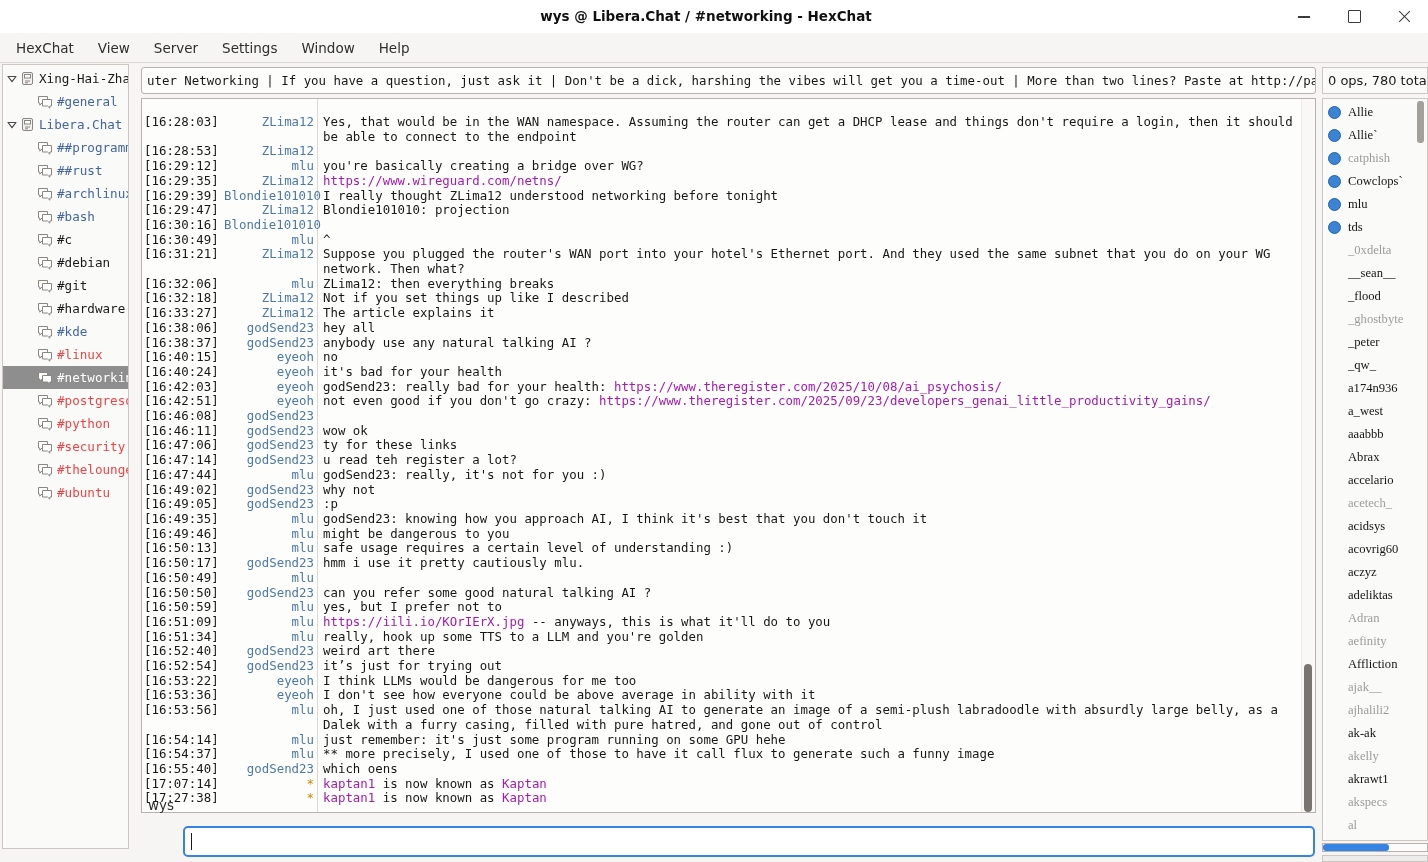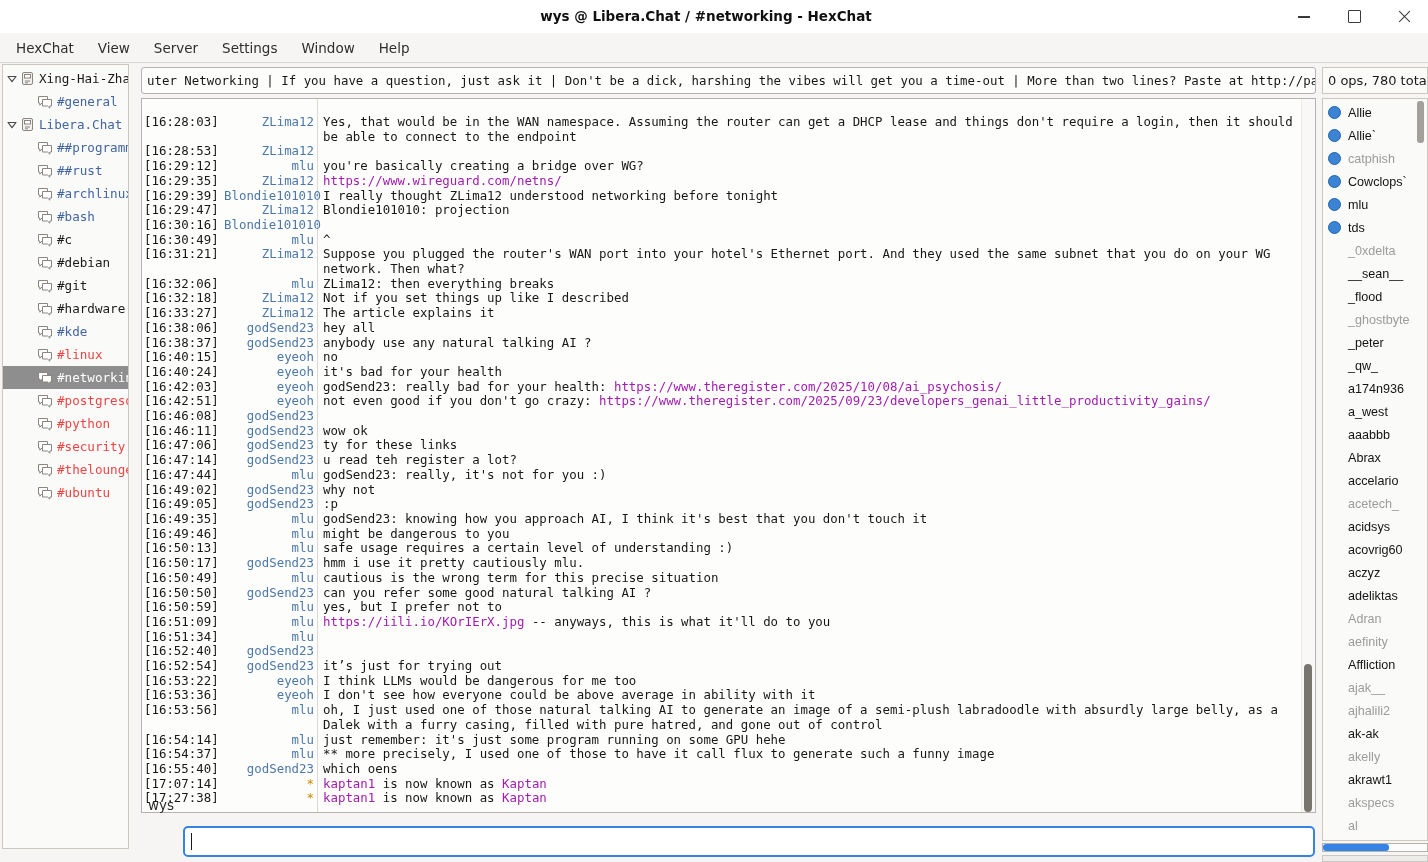--- a/index.html
+++ b/index.html
@@ -66,21 +66,21 @@
             font-family:"DejaVu Sans Mono","Liberation Mono",monospace;font-size:12.4px;outline:none;}
   .caret{position:absolute;left:191px;top:833px;width:1px;height:17px;background:#1a1a1a;}
 
   
   .ops-header{position:absolute;left:1322px;top:67px;width:106px;height:27px;background:#fafaf9;
               border:1px solid #cdc7c2;box-sizing:border-box;line-height:25px;padding-left:5px;
               font-size:13px;color:#1a1a1a;white-space:nowrap;overflow:hidden;}
   .userlist{position:absolute;left:1322px;top:98px;width:106px;height:743px;background:#fafaf9;
             border:1px solid #cdc7c2;box-sizing:border-box;overflow:hidden;padding-top:2px;}
   .user-row{height:23px;display:flex;align-items:center;padding-left:5px;white-space:nowrap;
-            font-family:Liberation Sans, sans-serif;font-size:12.6px;color:#141414;}
+            font-family:Liberation Serif, serif;font-size:12.6px;color:#141414;}
   .user-row.away .uname{color:#9c9c9c;}
   .dot{flex:none;width:13px;height:13px;border-radius:50%;background:#3b83d4;
        border:1px solid #2264a8;box-sizing:border-box;margin-right:7px;}
   .nodot{flex:none;width:13px;height:13px;margin-right:7px;}
   .ul-scroll{position:absolute;left:1416px;top:100px;width:9px;height:738px;}
   .ul-thumb{position:absolute;left:1px;top:1px;width:7px;height:42px;background:#a3a09b;border-radius:3px;}
 
   
   .meter1{position:absolute;left:1322px;top:843px;width:106px;height:9px;border:1px solid #b8b2ae;
           background:#fbfbfa;box-sizing:border-box;}
@@ -449,44 +449,45 @@
         <span class="msg"><span>safe usage requires a certain level of understanding :)</span></span>
       </div>
       <div class="mrow">
         <span class="ts">[16:50:17]</span>
         <span class="nick">godSend23</span>
         <span class="msg"><span>hmm i use it pretty cautiously mlu.</span></span>
       </div>
       <div class="mrow">
         <span class="ts">[16:50:49]</span>
         <span class="nick">mlu</span>
-        <span class="msg"><span>cautious is the wrong term for this precise situation</span></span>
       </div>
       <div class="mrow">
         <span class="ts">[16:50:50]</span>
         <span class="nick">godSend23</span>
         <span class="msg"><span>can you refer some good natural talking AI ?</span></span>
       </div>
       <div class="mrow">
         <span class="ts">[16:50:59]</span>
         <span class="nick">mlu</span>
         <span class="msg"><span>yes, but I prefer not to</span></span>
       </div>
       <div class="mrow">
         <span class="ts">[16:51:09]</span>
         <span class="nick">mlu</span>
         <span class="msg"><span class="link">https://iili.io/KOrIErX.jpg</span><span> -- anyways, this is what it'll do to you</span></span>
       </div>
       <div class="mrow">
         <span class="ts">[16:51:34]</span>
         <span class="nick">mlu</span>
+        <span class="msg"><span>really, hook up some TTS to a LLM and you're golden</span></span>
       </div>
       <div class="mrow">
         <span class="ts">[16:52:40]</span>
         <span class="nick">godSend23</span>
+        <span class="msg"><span>weird art there</span></span>
       </div>
       <div class="mrow">
         <span class="ts">[16:52:54]</span>
         <span class="nick">godSend23</span>
         <span class="msg"><span>it’s just for trying out</span></span>
       </div>
       <div class="mrow">
         <span class="ts">[16:53:22]</span>
         <span class="nick">eyeoh</span>
         <span class="msg"><span>I think LLMs would be dangerous for me too</span></span>

